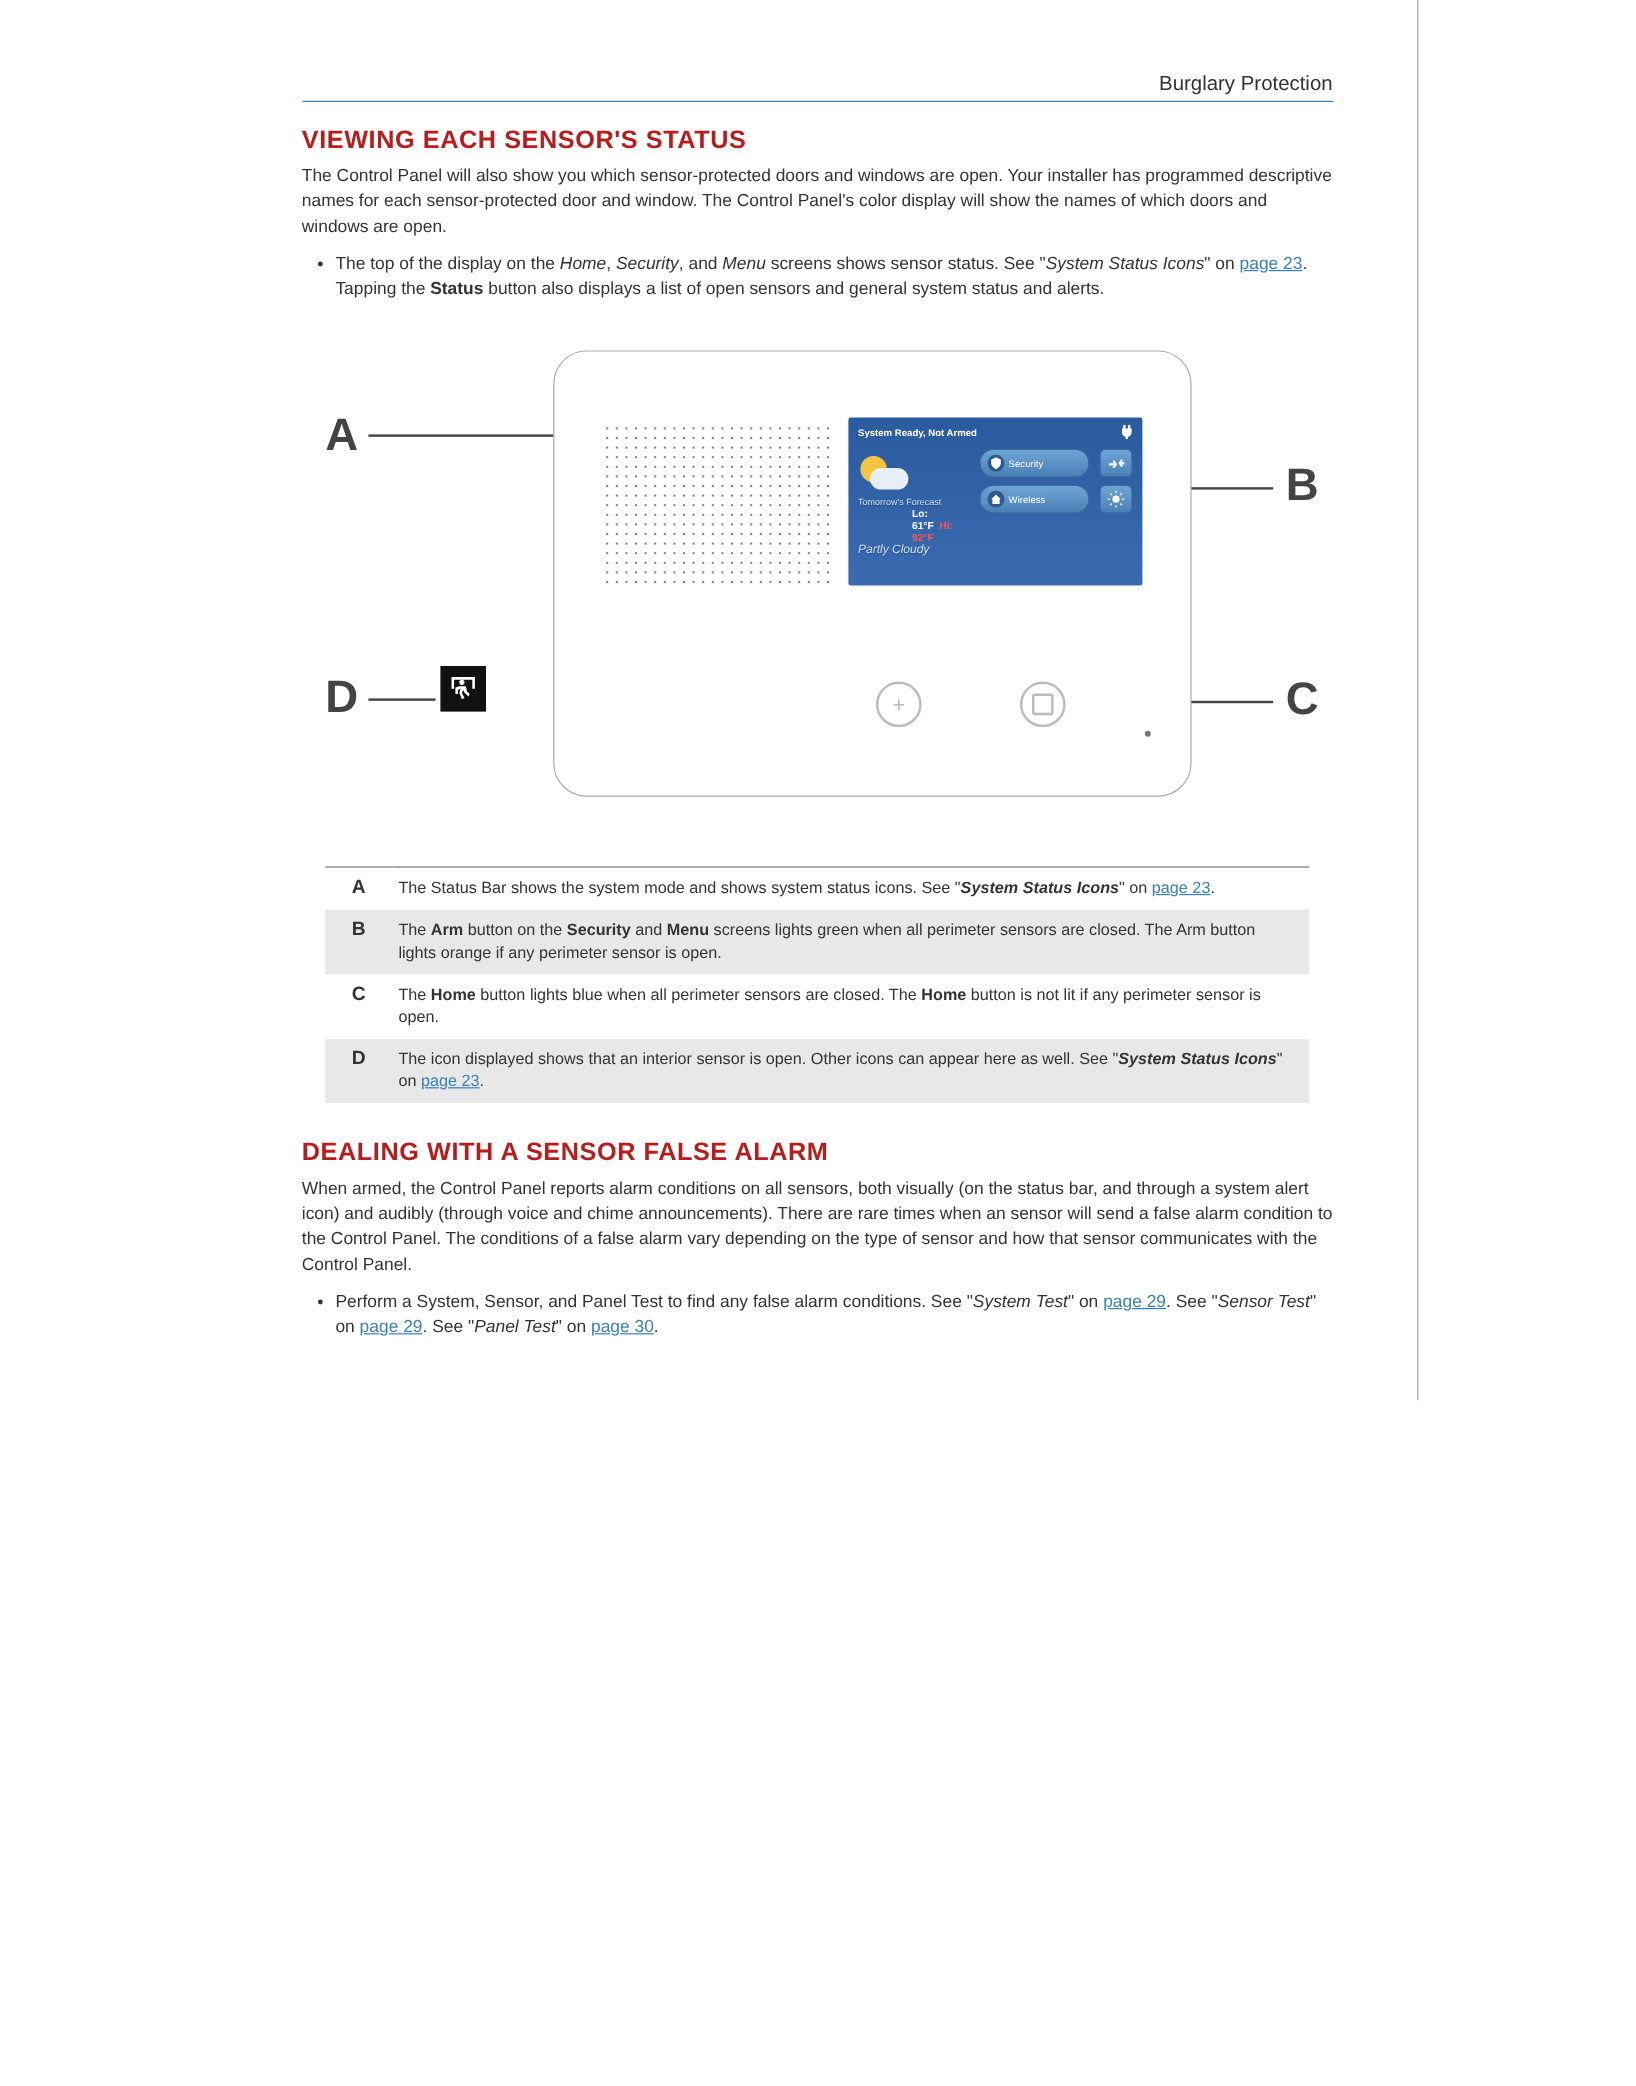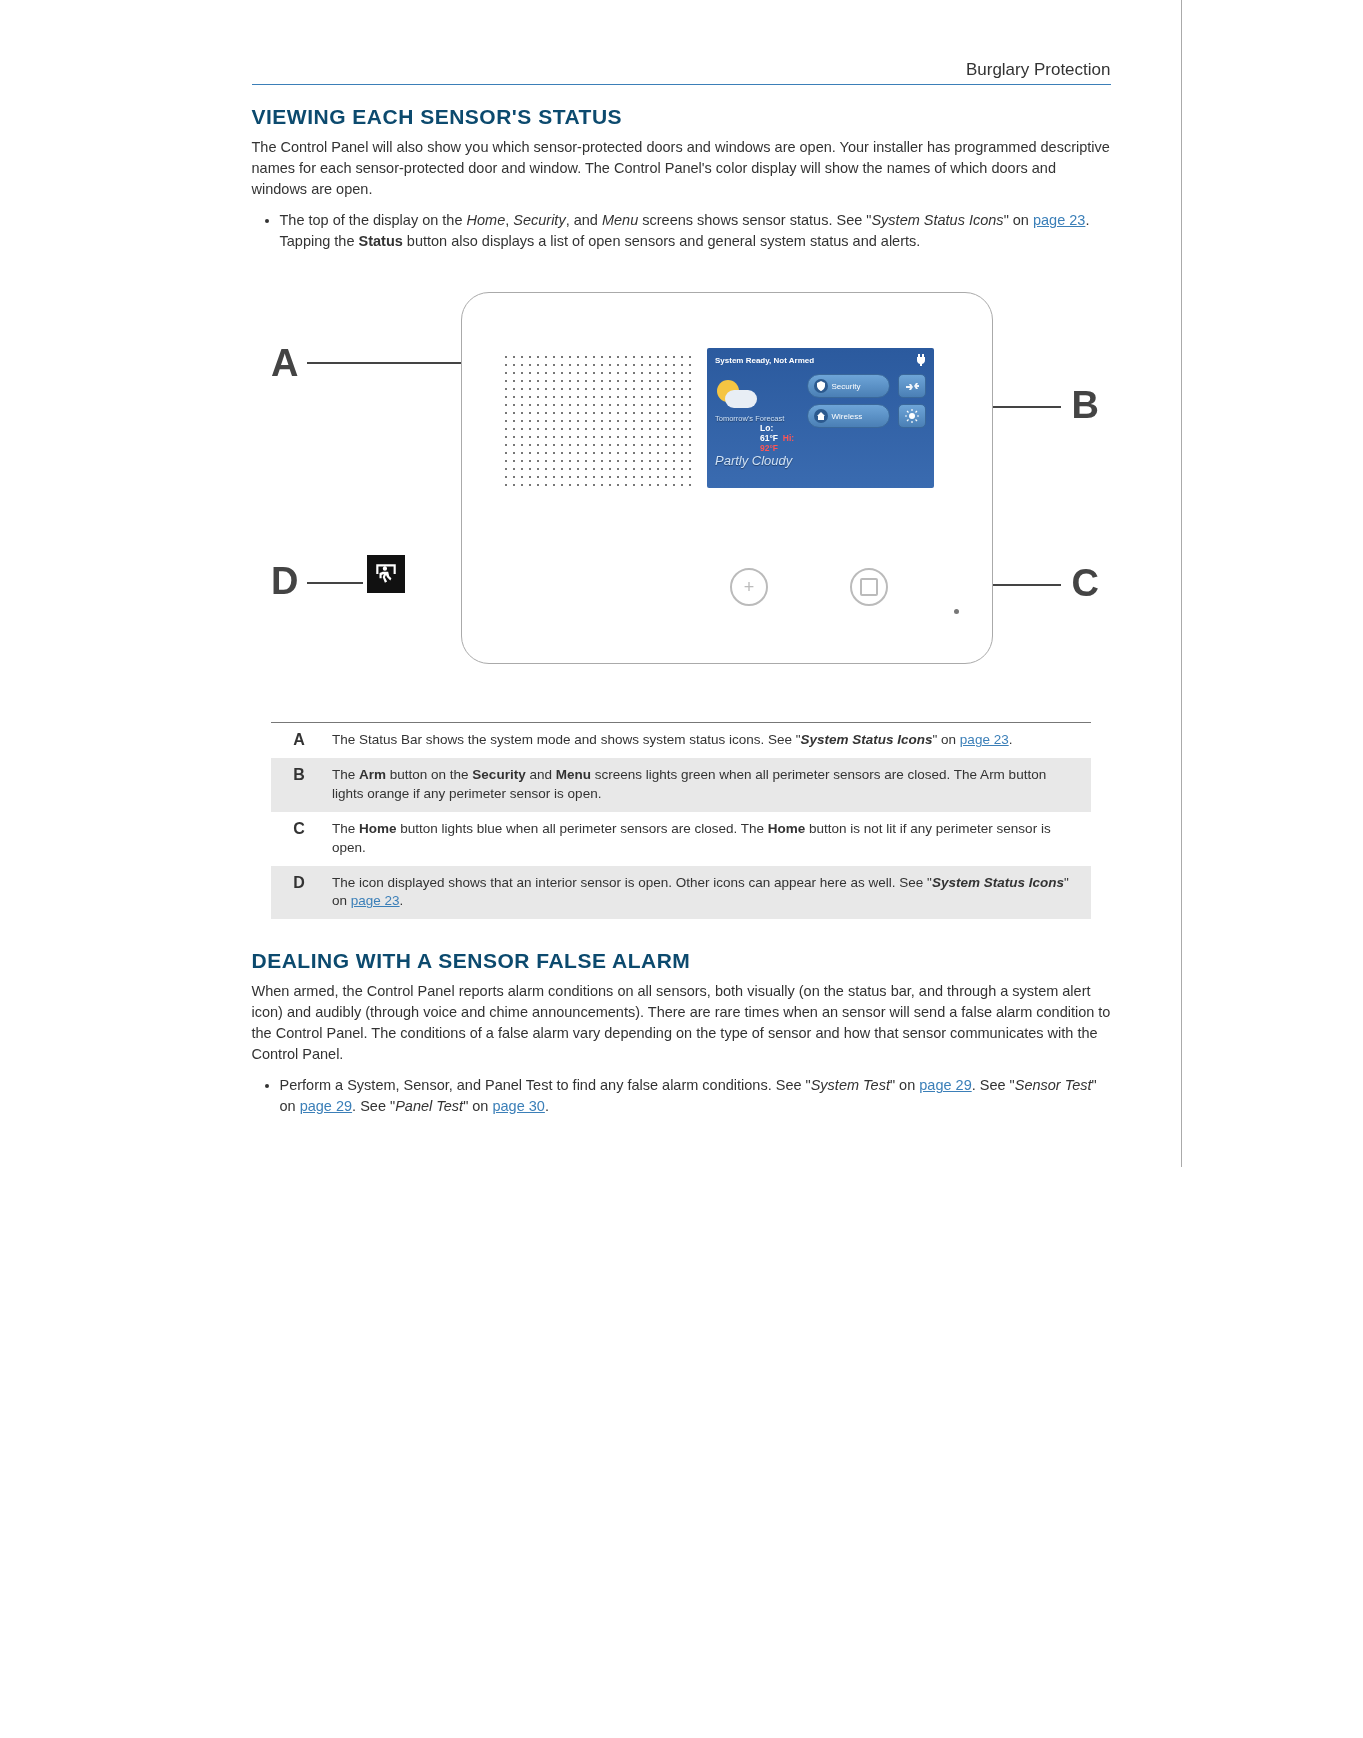--- a/index.html
+++ b/index.html
@@ -31,21 +31,21 @@
     text-align: right;
   }
   .section-title {
     font-family: Arial, sans-serif;
     font-size: 17px;
     color: #333;
   }
   h2.main-heading {
     font-family: Arial, sans-serif;
     font-weight: bold;
-    color: #0c4a6e;
+    color: #b91c1c;
     font-size: 21px;
     letter-spacing: 0.5px;
     margin: 12px 0 8px 0;
   }
   p.body-text {
     font-size: 14.5px;
     line-height: 1.45;
     margin: 4px 0;
     color: #333;
   }
@@ -101,21 +101,21 @@
     top: 60px;
     width: 190px;
     height: 135px;
     background-image: radial-gradient(#777 1.2px, transparent 1.2px);
     background-size: 8px 8px;
   }
   .screen {
     position: absolute;
     left: 245px;
     top: 55px;
-    width: 227px;
+    width: 245px;
     height: 140px;
     background: linear-gradient(#2b5a9e, #3a6bb0);
     border-radius: 2px;
     color: #fff;
     font-size: 8px;
     padding: 6px 8px;
     box-sizing: border-box;
   }
   .status-bar {
     display: flex;
@@ -151,21 +151,21 @@
     left: 10px; top: 12px;
   }
   .forecast-label {
     font-size: 7.5px;
     color: #cfe2f7;
     text-shadow: 0 1px 1px rgba(0,0,0,0.4);
   }
   .temps { font-size: 8.5px; font-weight: bold; margin-left: 45px; }
   .temps .lo { color: #fff; }
   .temps .hi { color: #f55; }
-  .forecast-cond { font-size: 13px; font-style: italic; color: #cfe2f7; text-shadow: 0 1px 1px rgba(0,0,0,0.4);}
+  .forecast-cond { font-size: 10px; font-style: italic; color: #cfe2f7; text-shadow: 0 1px 1px rgba(0,0,0,0.4);}
   .btn-col { width: 95px; display: flex; flex-direction: column; gap: 6px; }
   .pill-btn {
     background: linear-gradient(#6ea5d8, #4a7fb5);
     border: 1px solid #3a689a;
     border-radius: 12px;
     height: 22px;
     display: flex;
     align-items: center;
     gap: 4px;
     padding: 0 6px;

